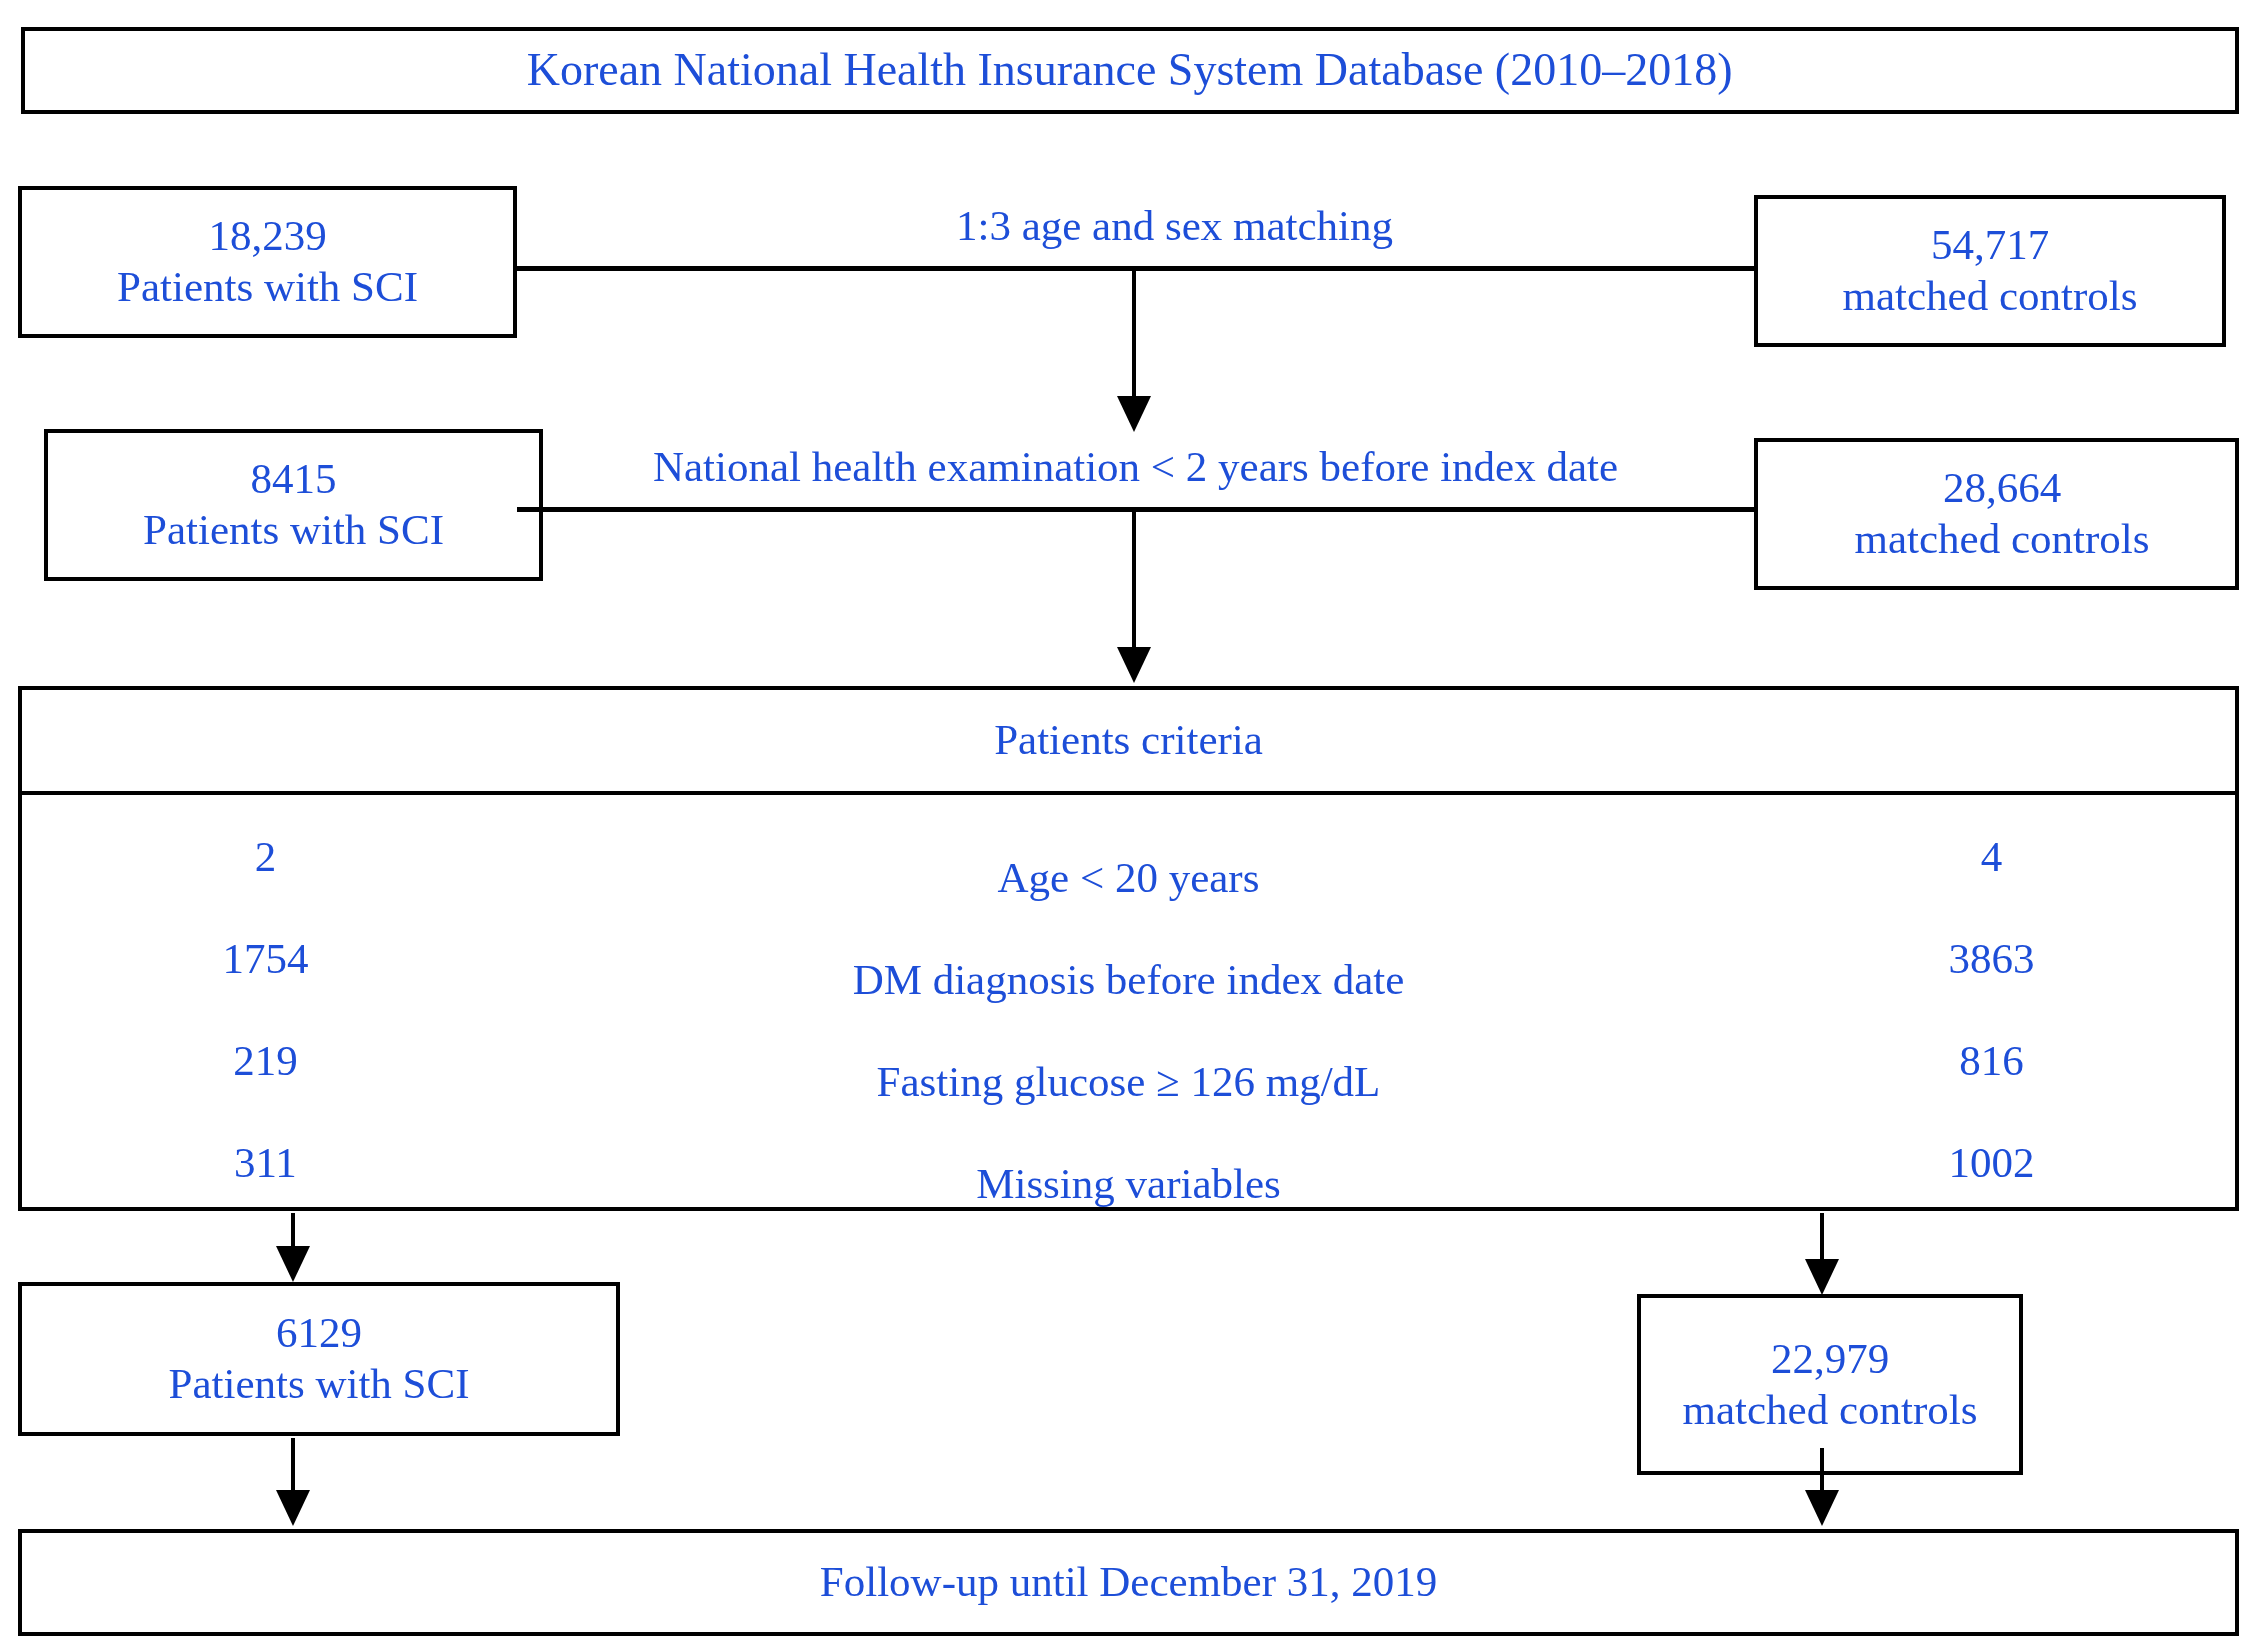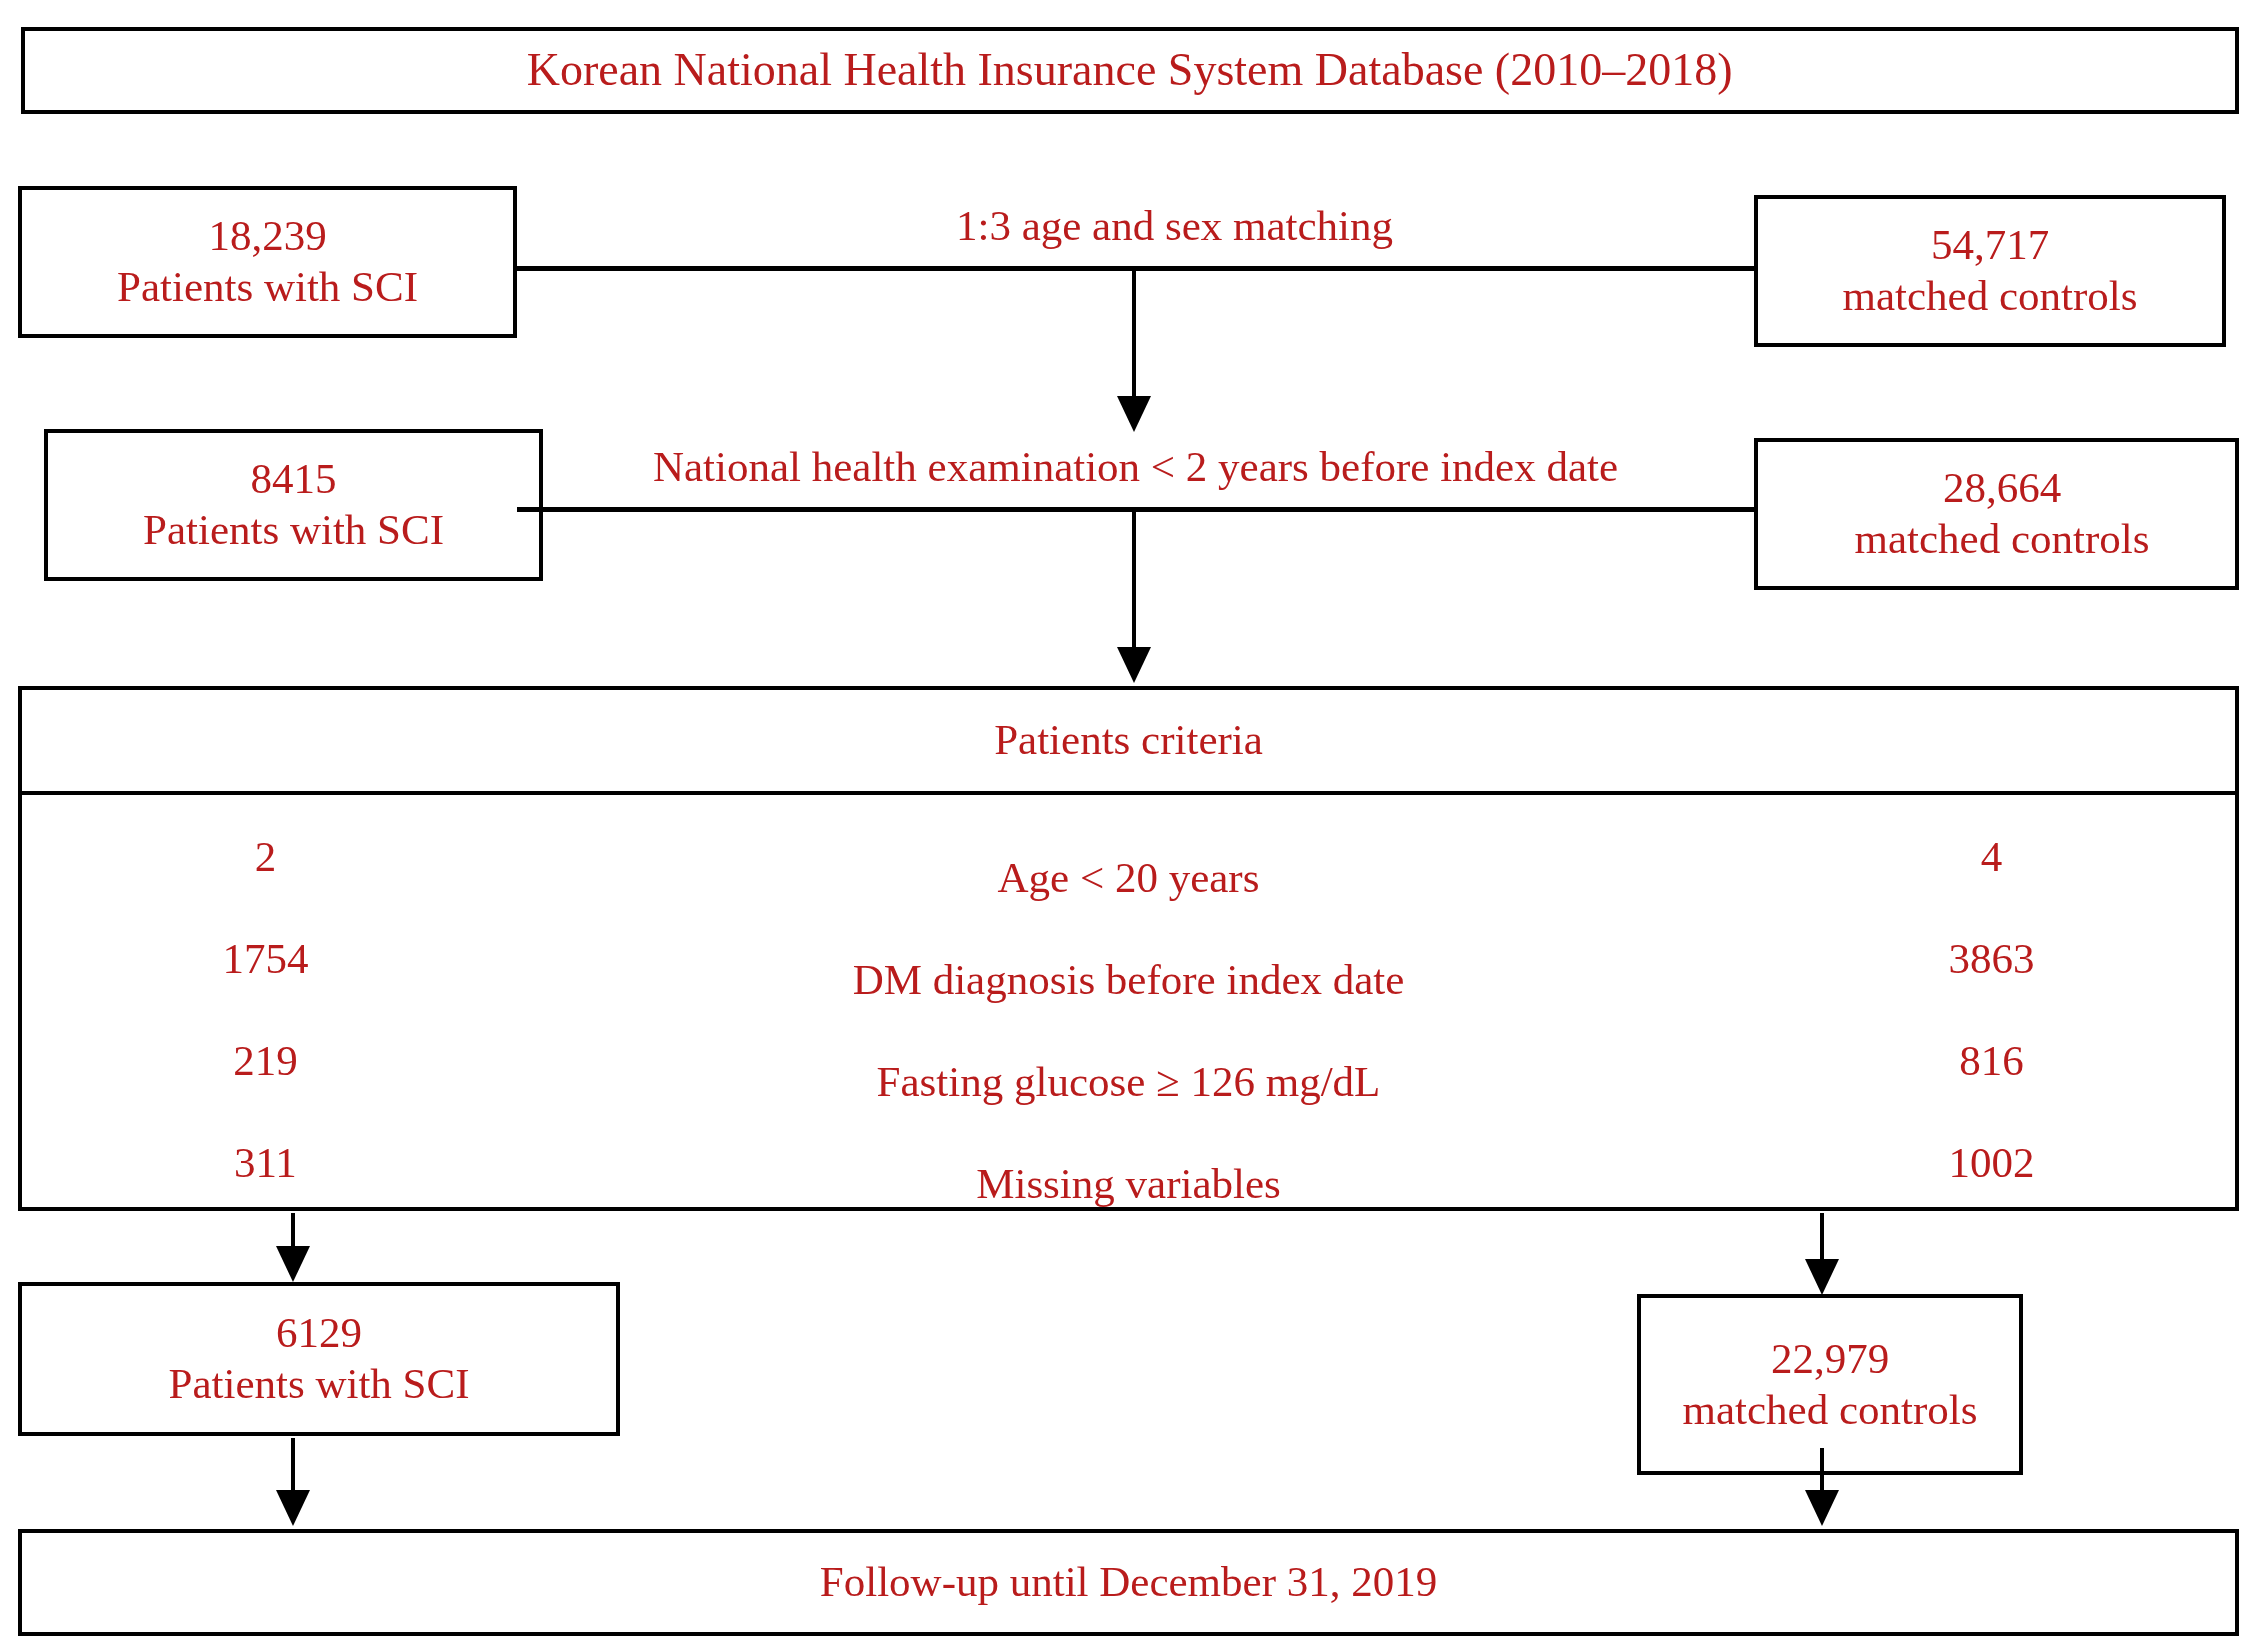--- a/index.html
+++ b/index.html
@@ -8,21 +8,21 @@
     padding: 0;
     background: #ffffff;
   }
 
   #canvas {
     position: relative;
     width: 2261px;
     height: 1644px;
     background: #ffffff;
     font-family: "Liberation Serif", "DejaVu Serif", serif;
-    color: #b91c1c;
+    color: #1d4ed8;
     overflow: hidden;
   }
 
   
   .box {
     position: absolute;
     box-sizing: border-box;
     border: 4.1px solid #000000;
     background: #ffffff;
     display: flex;

